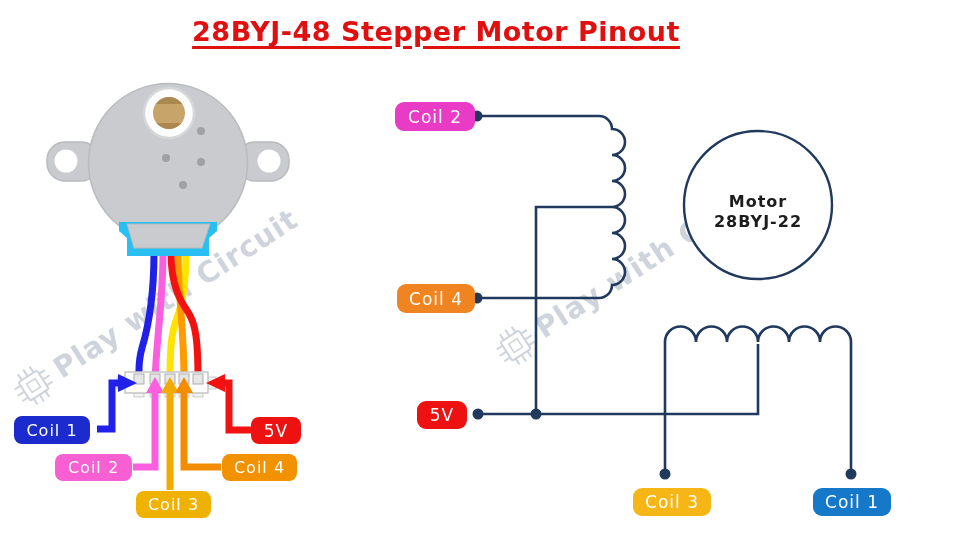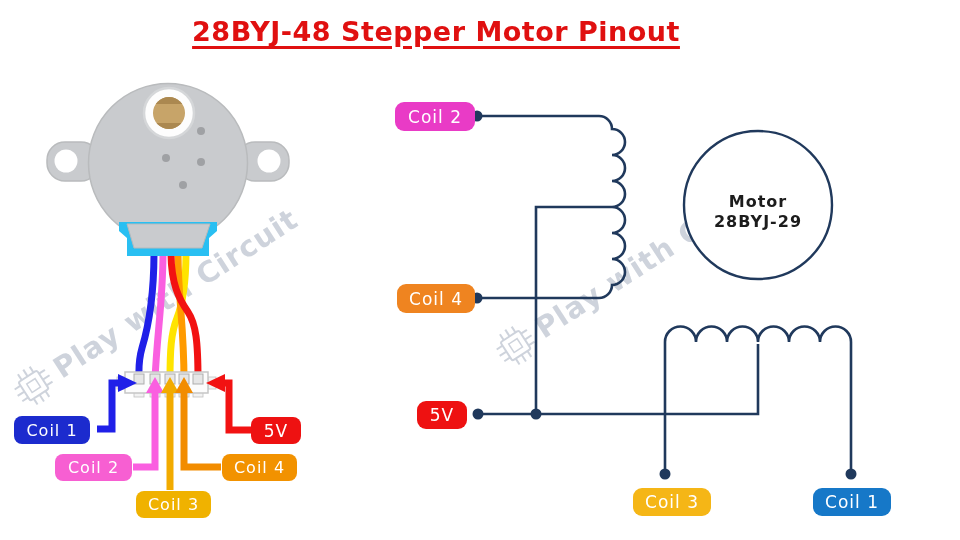--- a/index.html
+++ b/index.html
@@ -190,21 +190,21 @@
         <circle cx="536" cy="414" r="5.5"></circle>
       <circle cx="665" cy="474" r="5.5"></circle>
         <circle cx="851" cy="474" r="5.5"></circle>
     </g>
 
     <circle cx="758" cy="205" r="74" fill="#ffffff" stroke="#20395c" stroke-width="2.4"></circle>
   </svg>
 
   <div class="motor-caption">
     <div>Motor</div>
-    <div>28BYJ-29</div>
+    <div>28BYJ-22</div>
   </div>
 
   <div class="pin-label sch-label" style="left: 395px; top: 102px; width: 80px; height: 29px; background-color: rgb(233, 59, 198);">Coil 2</div>
   <div class="pin-label sch-label" style="left: 397px; top: 284px; width: 78px; height: 29px; background-color: rgb(239, 132, 32);">Coil 4</div>
   <div class="pin-label sch-label" style="left: 417px; top: 401px; width: 50px; height: 28px; background-color: rgb(238, 17, 17);">5V</div>
   <div class="pin-label sch-label" style="left: 633px; top: 488px; width: 78px; height: 28px; background-color: rgb(245, 182, 22);">Coil 3</div>
   <div class="pin-label sch-label" style="left: 813px; top: 488px; width: 78px; height: 28px; background-color: rgb(22, 120, 200);">Coil 1</div>
 
 </div>
 

